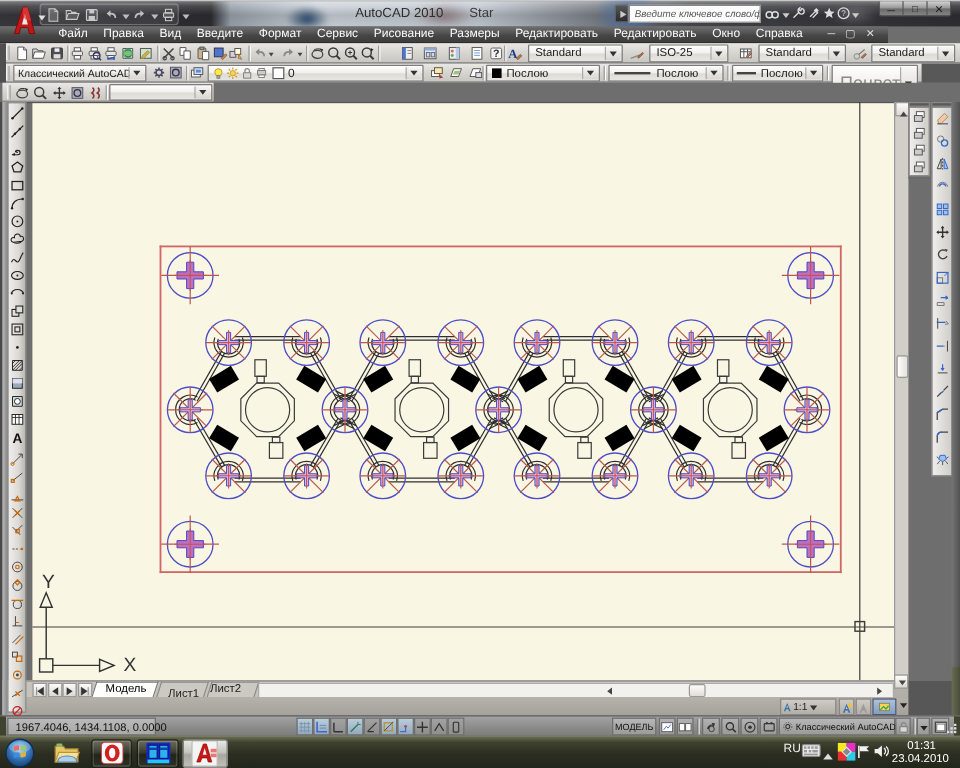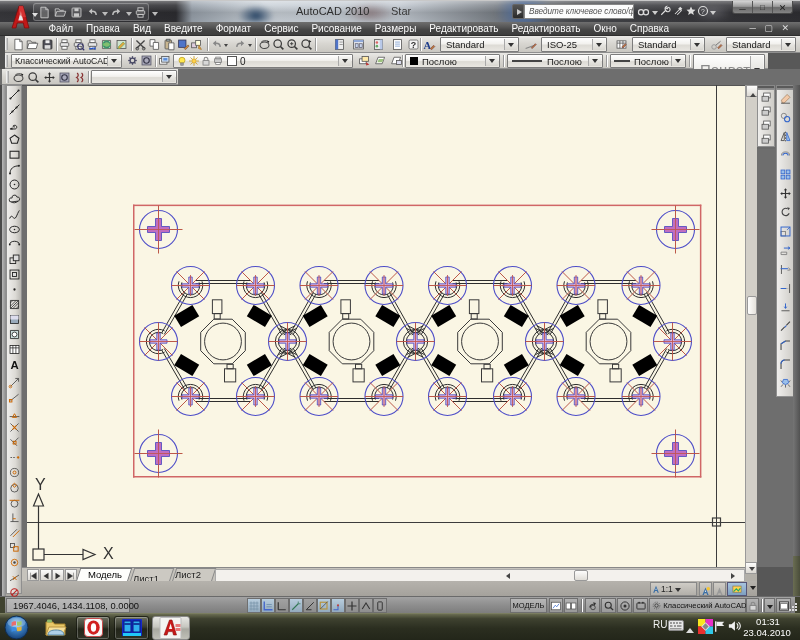--- a/index.html
+++ b/index.html
@@ -67,21 +67,21 @@
       <circle cx="8" cy="8" r="6" fill="none" stroke="#ddd" stroke-width="1.5"></circle>
       <text x="8" y="11.5" font-size="9" text-anchor="middle" fill="#ddd" font-family="Liberation Sans">?</text>
     </svg>
 <div style="position:absolute;left:710px;top:10px;width:0;height:0;border:3px solid transparent;border-top:4px solid #ccc"></div>
 <div class="" style="position:absolute;left:732px;top:0px;width:61px;height:13px;background:linear-gradient(180deg,#d4d4d4 0,#9a9a9a 45%,#6a6a6a 55%,#858585 100%);border:1px solid #4a4a4a;border-top:none;border-radius:0 0 3px 3px;display:flex">
 <div style="flex:1;border-right:1px solid #555;color:#222;font-size:9px;text-align:center;line-height:17px">─</div>
       <div style="flex:1;border-right:1px solid #555;color:#222;font-size:8px;text-align:center;line-height:14px">□</div>
       <div style="flex:1;color:#222;font-size:9px;text-align:center;line-height:14px">✕</div>
     </div>
 </div>
-<div class="" style="position:absolute;left:0px;top:22px;width:800px;height:14px;background:linear-gradient(180deg,#6f6f6f 0,#555 40%,#454545 60%,#3d3d3d 100%);display:flex;padding-left:42px;border-bottom:1px solid #2e2e2e">
+<div class="" style="position:absolute;left:0px;top:22px;width:740px;height:14px;background:linear-gradient(180deg,#6f6f6f 0,#555 40%,#454545 60%,#3d3d3d 100%);display:flex;padding-left:42px;border-bottom:1px solid #2e2e2e">
 <span class="mi">Файл</span>
 <span class="mi">Правка</span>
 <span class="mi">Вид</span>
 <span class="mi">Введите</span>
 <span class="mi">Формат</span>
 <span class="mi">Сервис</span>
 <span class="mi">Рисование</span>
 <span class="mi">Размеры</span>
 <span class="mi">Редактировать</span>
 <span class="mi">Редактировать</span>
@@ -860,21 +860,21 @@
         </svg>
       </div>
 <div class="" style="position:absolute;left:42.5px;top:1px;width:12px;height:12px;background:linear-gradient(180deg,#fbfbfa,#dcd9d3);border:1px solid #999">
         <svg width="10" height="10" viewBox="0 0 12 12" style="display:block;margin:1px auto 0">
           <path d="M9 2v8M2 2l6 4-6 4z" fill="#333" stroke="#333" stroke-width="0.5"></path>
         </svg>
       </div>
 <div style="position:absolute;left:56px;top:0;width:52px;height:14px;background:#fefefc;border:1px solid #777;border-bottom:none;transform:skewX(-18deg);"></div>
 <div style="position:absolute;left:58px;top:1px;width:50px;font-size:9.5px;color:#000;text-align:center">Модель</div>
 <div style="position:absolute;left:110px;top:0;width:40px;height:14px;background:#ccc9c2;border:1px solid #888;border-bottom:none;transform:skewX(-18deg);"></div>
-<div style="position:absolute;left:111px;top:5px;width:40px;font-size:9.5px;color:#222;text-align:left">Лист1</div>
+<div style="position:absolute;left:111px;top:5px;width:40px;font-size:9.5px;color:#222;text-align:center">Лист1</div>
 <div style="position:absolute;left:152px;top:0;width:40px;height:14px;background:#ccc9c2;border:1px solid #888;border-bottom:none;transform:skewX(-18deg);"></div>
 <div style="position:absolute;left:153px;top:1px;width:16px;font-size:9.5px;color:#222;text-align:center">Лист2</div>
 <div class="" style="position:absolute;left:193px;top:1px;width:530px;height:13px;background:#f3f1ed;border:1px solid #aaa">
 <div style="position:absolute;left:287px;top:3px;width:0;height:0;border:3.5px solid transparent;border-right:4.5px solid #444"></div>
 <div class="" style="position:absolute;left:358px;top:0px;width:14px;height:11px;background:linear-gradient(180deg,#fdfdfc,#e0ddd7);border:1px solid #999;border-radius:2px"></div>
 <div style="position:absolute;right:6px;top:3px;width:0;height:0;border:3.5px solid transparent;border-left:4.5px solid #444"></div>
 </div>
     </div>
 <div class="" style="position:absolute;left:745px;top:-5px;width:12px;height:12px;background:linear-gradient(180deg,#fdfdfc,#dbd8d2);border:1px solid #999">
       <div style="margin:4px 0 0 2.5px;width:0;height:0;border:3px solid transparent;border-top:4px solid #444"></div>

